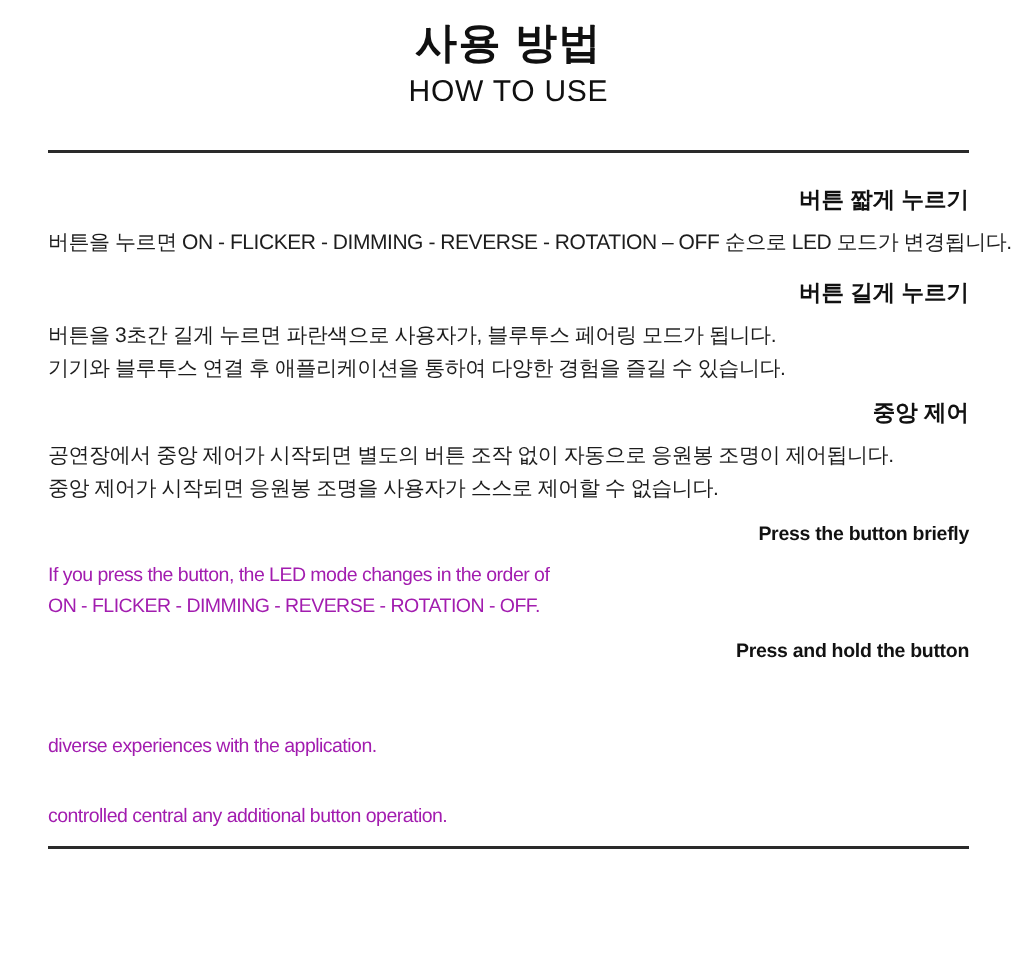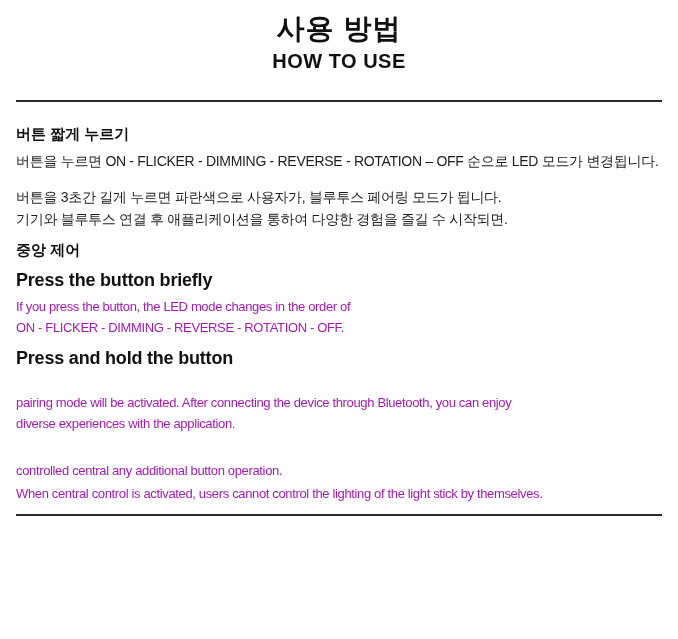--- a/index.html
+++ b/index.html
@@ -8,36 +8,36 @@
     padding: 0;
     background: #ffffff;
   }
   body {
     width: 678px;
     height: 639px;
     overflow: hidden;
     font-family: "Liberation Sans", "DejaVu Sans", sans-serif;
     color: #1d1d1d;
   }
-  .page { padding: 0 16px; }
+  .page { padding: 0 32px; }
 
   .header { text-align: center; padding-top: 12px; }
   .title-ko {
     margin: 0;
     font-size: 28px;
     line-height: 34px;
     font-weight: 800;
     letter-spacing: 1px;
     color: #101010;
   }
   .title-en {
     margin: 3px 0 0 0;
     font-size: 20px;
     line-height: 25px;
-    font-weight: 700;
+    font-weight: 400;
     letter-spacing: 0.5px;
     color: #101010;
   }
 
   .divider {
     border: none;
     border-top: 2px solid #2a2a2a;
     margin: 26px 0 0 0;
   }
   .divider.bottom { margin-top: 10px; }
@@ -48,23 +48,24 @@
   .sec.s4 { margin-top: 10px; }
   .sec.s5 { margin-top: 10px; }
   .sec.s6 { margin-top: 8px; }
 
   .sec-heading {
     margin: 0 0 6px 0;
     font-size: 15px;
     line-height: 20px;
     font-weight: 700;
     color: #111111;
+    text-align: right;
   }
   .sec.en .sec-heading {
-    font-size: 18px;
+    font-size: 13px;
     letter-spacing: -0.2px;
   }
 
   .para { margin: 0; }
   .para + .para { margin-top: 2px; }
   .line { white-space: nowrap; margin-top: 36px; }
 
   .sec.ko .line {
     font-size: 14px;
     line-height: 22px;
@@ -91,52 +92,54 @@
   <hr class="divider top">
 
   <section class="sec ko first">
     <h3 class="sec-heading">버튼 짧게 누르기</h3>
     <p class="para">
       <span class="line">버튼을 누르면 ON - FLICKER - DIMMING - REVERSE - ROTATION – OFF 순으로 LED 모드가 변경됩니다.</span>
     </p>
   </section>
 
   <section class="sec ko s2">
+    <h3 class="sec-heading">버튼 길게 누르기</h3>
     <p class="para">
       <span class="line">버튼을 3초간 길게 누르면 파란색으로 사용자가, 블루투스 페어링 모드가 됩니다.</span><br>
-      <span class="line">기기와 블루투스 연결 후 애플리케이션을 통하여 다양한 경험을 즐길 수 시작되면.</span>
+      <span class="line">기기와 블루투스 연결 후 애플리케이션을 통하여 다양한 경험을 즐길 수 있습니다.</span>
     </p>
   </section>
 
   <section class="sec ko s3">
     <h3 class="sec-heading">중앙 제어</h3>
+    <p class="para">
+      <span class="line">공연장에서 중앙 제어가 시작되면 별도의 버튼 조작 없이 자동으로 응원봉 조명이 제어됩니다.</span><br>
+      <span class="line">중앙 제어가 시작되면 응원봉 조명을 사용자가 스스로 제어할 수 없습니다.</span>
+    </p>
   </section>
 
   <section class="sec en s4">
     <h3 class="sec-heading">Press the button briefly</h3>
     <p class="para">
       <span class="line">If you press the button, the LED mode changes in the order of</span><br>
       <span class="line">ON - FLICKER - DIMMING - REVERSE - ROTATION - OFF.</span>
     </p>
   </section>
 
   <section class="sec en s5">
     <h3 class="sec-heading">Press and hold the button</h3>
     <p class="para">
       <br>
-      <span class="line">pairing mode will be activated. After connecting the device through Bluetooth, you can enjoy</span><br>
+      <br>
       <span class="line">diverse experiences with the application.</span>
     </p>
   </section>
 
   <section class="sec en s6">
     <p class="para">
       <br>
       <span class="line">controlled central any additional button operation.</span>
     </p>
-    <p class="para">
-      <span class="line">When central control is activated, users cannot control the lighting of the light stick by themselves.</span>
-    </p>
   </section>
 
   <hr class="divider bottom">
 
 </div>
 
 </body></html>

